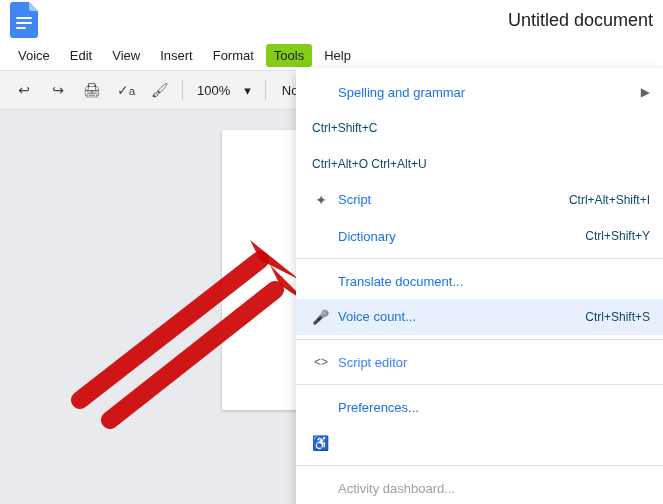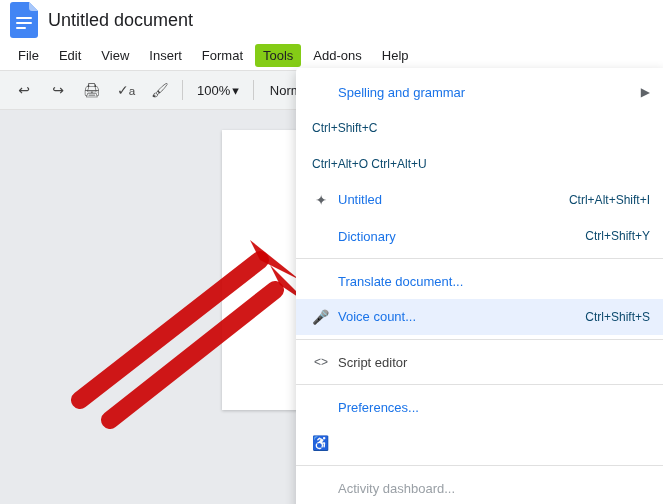--- a/index.html
+++ b/index.html
@@ -12,20 +12,21 @@
       position: relative;
     }
 
     
     .title-bar {
       display: flex;
       align-items: center;
       padding: 6px 10px;
       background: #fff;
       height: 40px;
+      justify-content: space-between;
     }
     .doc-icon {
       width: 28px;
       height: 36px;
       margin-right: 10px;
       flex-shrink: 0;
     }
     .doc-title {
       font-size: 18px;
       color: #202124;
@@ -75,21 +76,21 @@
       color: #444;
     }
     .zoom-control {
       display: flex;
       align-items: center;
       font-size: 13px;
       color: #202124;
       padding: 2px 6px;
       border-radius: 3px;
       cursor: pointer;
-      gap: 2px;
+      gap: 14px;
     }
     .style-selector {
       padding: 2px 8px;
       font-size: 13px;
       color: #202124;
       border-radius: 3px;
       cursor: pointer;
     }
     .toolbar-divider {
       width: 1px;
@@ -165,21 +166,21 @@
     .dropdown-item .item-icon {
       width: 18px;
       text-align: center;
       color: #5f6368;
       font-size: 14px;
     }
     .dropdown-item .item-label {
       color: #1a73e8;
     }
     .dropdown-item .item-label.dark {
-      color: #404040;
+      color: #3b82f6;
     }
     .dropdown-item .item-label.gray {
       color: #9aa0a6;
     }
     .dropdown-item .shortcut {
       color: #0c4a6e;
       font-size: 12px;
     }
     .dropdown-item .arrow {
       color: #5f6368;
@@ -207,27 +208,26 @@
     <path d="M3 0h16l9 9v24a3 3 0 01-3 3H3a3 3 0 01-3-3V3a3 3 0 013-3z" fill="#4285F4"></path>
     <path d="M19 0l9 9h-6a3 3 0 01-3-3V0z" fill="#a8c7fa"></path>
     <rect x="6" y="15" width="16" height="2" rx="1" fill="white"></rect>
     <rect x="6" y="20" width="16" height="2" rx="1" fill="white"></rect>
     <rect x="6" y="25" width="10" height="2" rx="1" fill="white"></rect>
   </svg>
   <span class="doc-title">Untitled document</span>
 </div>
 
 <div class="menu-bar">
-  <span class="menu-item">File</span>
+  <span class="menu-item">Voice</span>
   <span class="menu-item">Edit</span>
   <span class="menu-item">View</span>
   <span class="menu-item">Insert</span>
   <span class="menu-item">Format</span>
   <span class="menu-item active">Tools</span>
-  <span class="menu-item">Add-ons</span>
   <span class="menu-item">Help</span>
 </div>
 
 <div class="toolbar">
   <div class="toolbar-btn">↩</div>
   <div class="toolbar-btn">↪</div>
   <div class="toolbar-btn">🖨</div>
   <div class="toolbar-btn">✓<sub>a</sub></div>
   <div class="toolbar-btn">🖌</div>
   <div class="toolbar-divider"></div>
@@ -273,21 +273,21 @@
     <span class="shortcut">Ctrl+Shift+C</span>
   </div>
 
   <div class="dropdown-item">
     <span class="shortcut">Ctrl+Alt+O Ctrl+Alt+U</span>
   </div>
 
   <div class="dropdown-item">
     <div class="item-left">
       <span class="item-icon">✦</span>
-      <span class="item-label">Untitled</span>
+      <span class="item-label">Script</span>
     </div>
     <span class="shortcut">Ctrl+Alt+Shift+I</span>
   </div>
 
   <div class="dropdown-item">
     <div class="item-left">
       <span class="item-icon"></span>
       <span class="item-label">Dictionary</span>
     </div>
     <span class="shortcut">Ctrl+Shift+Y</span>

